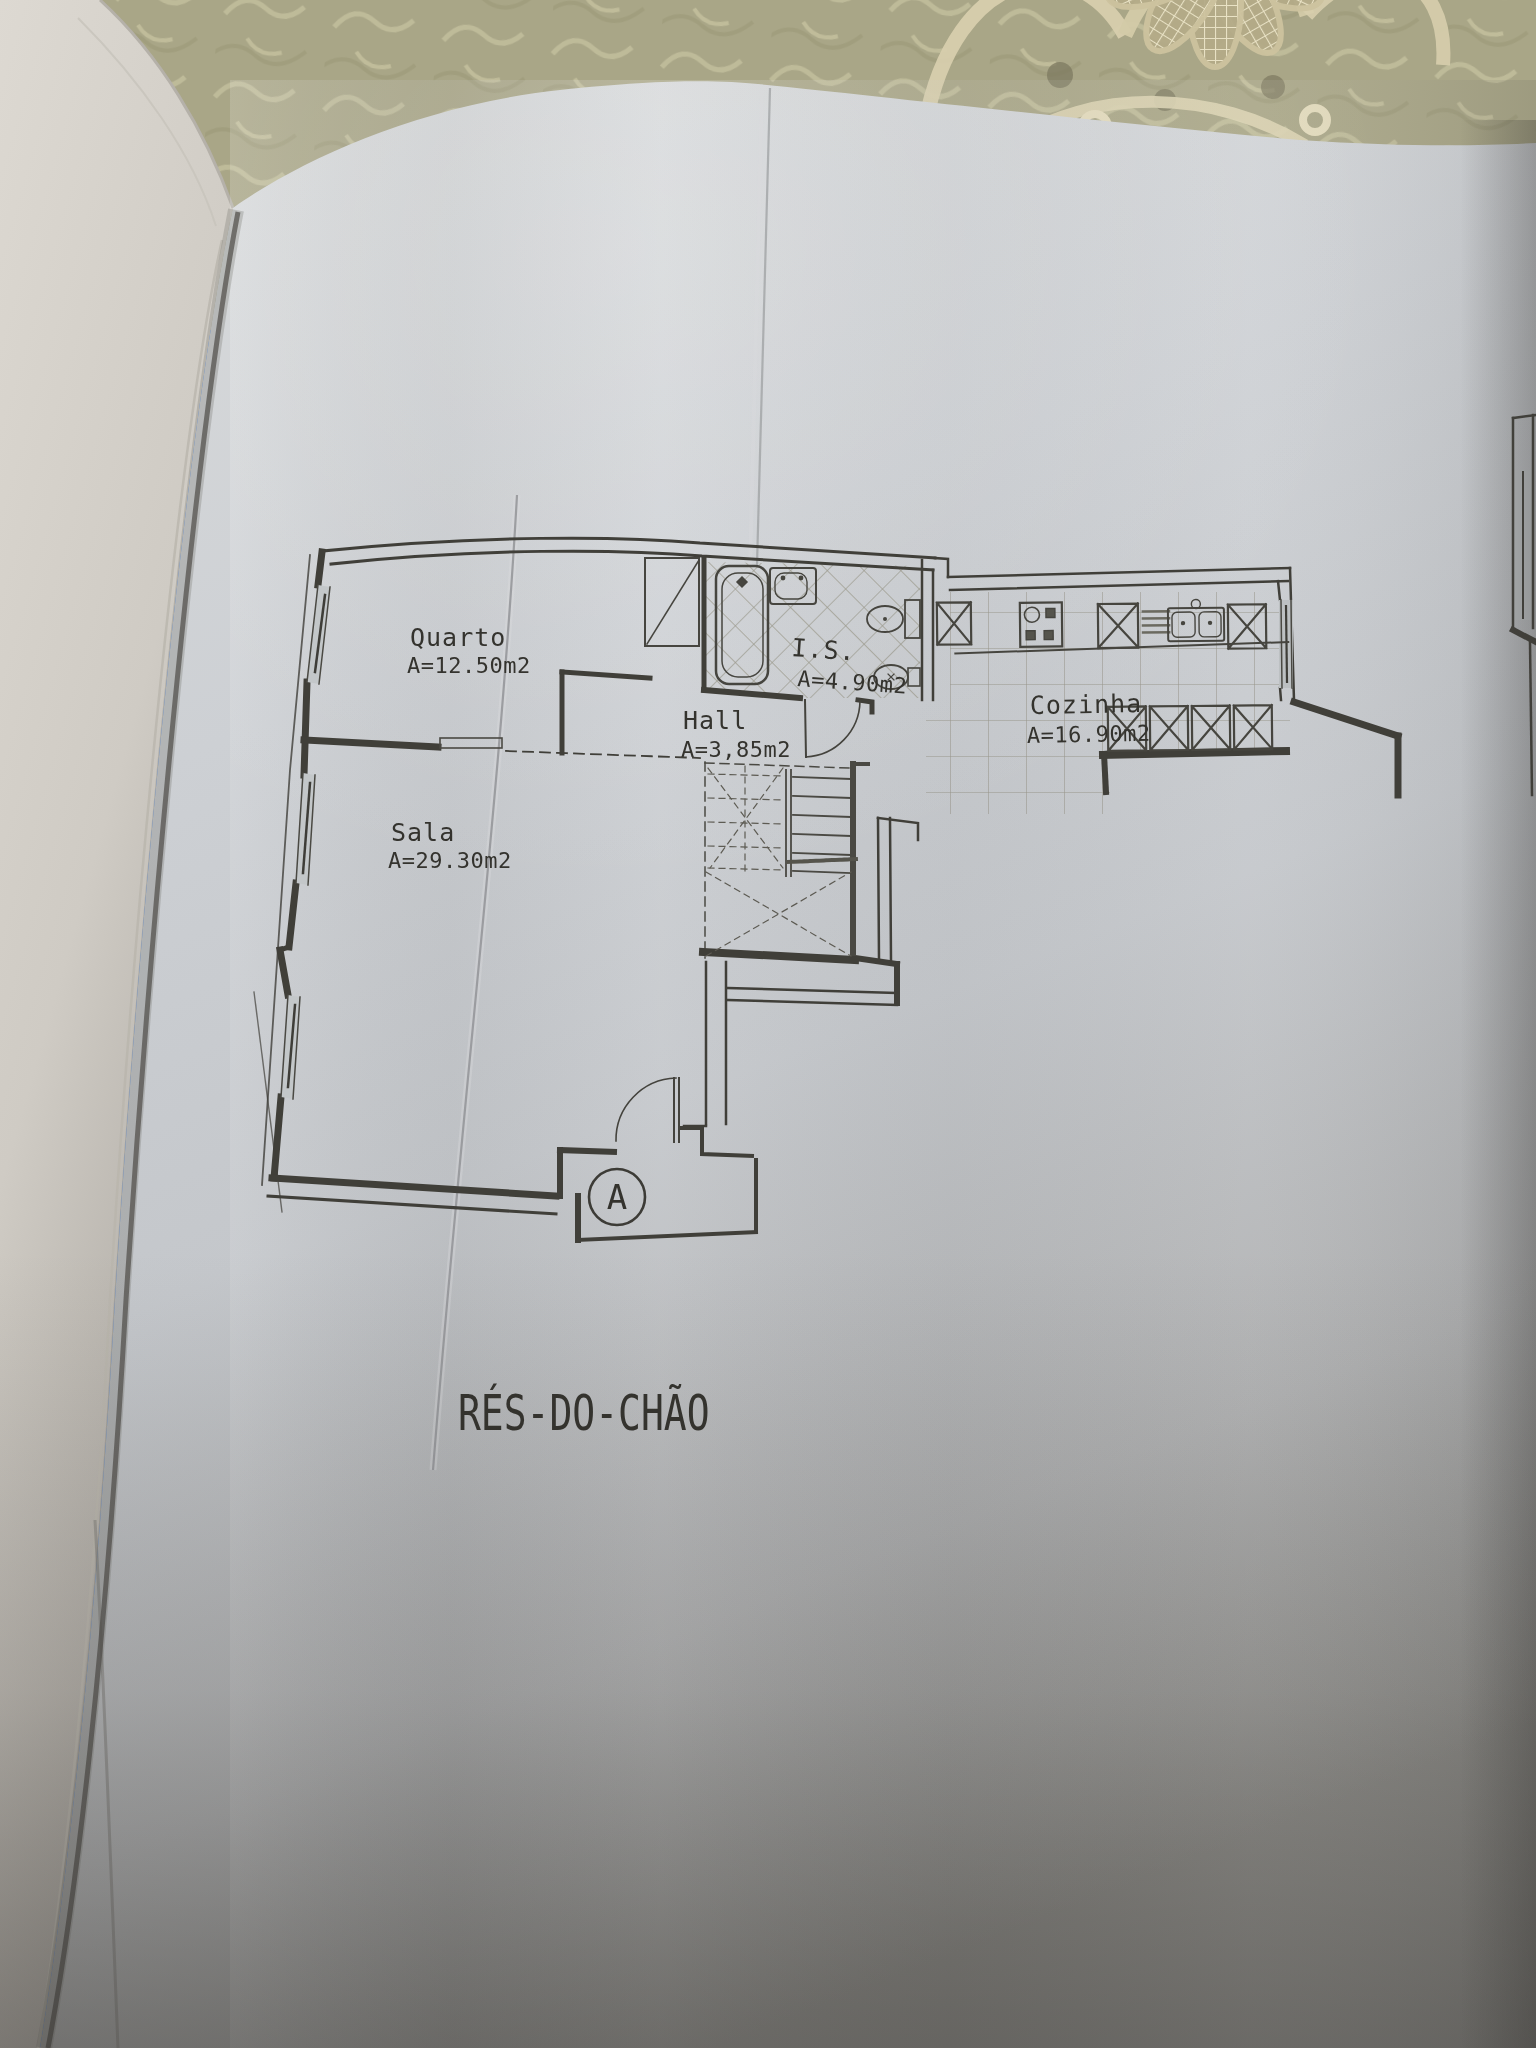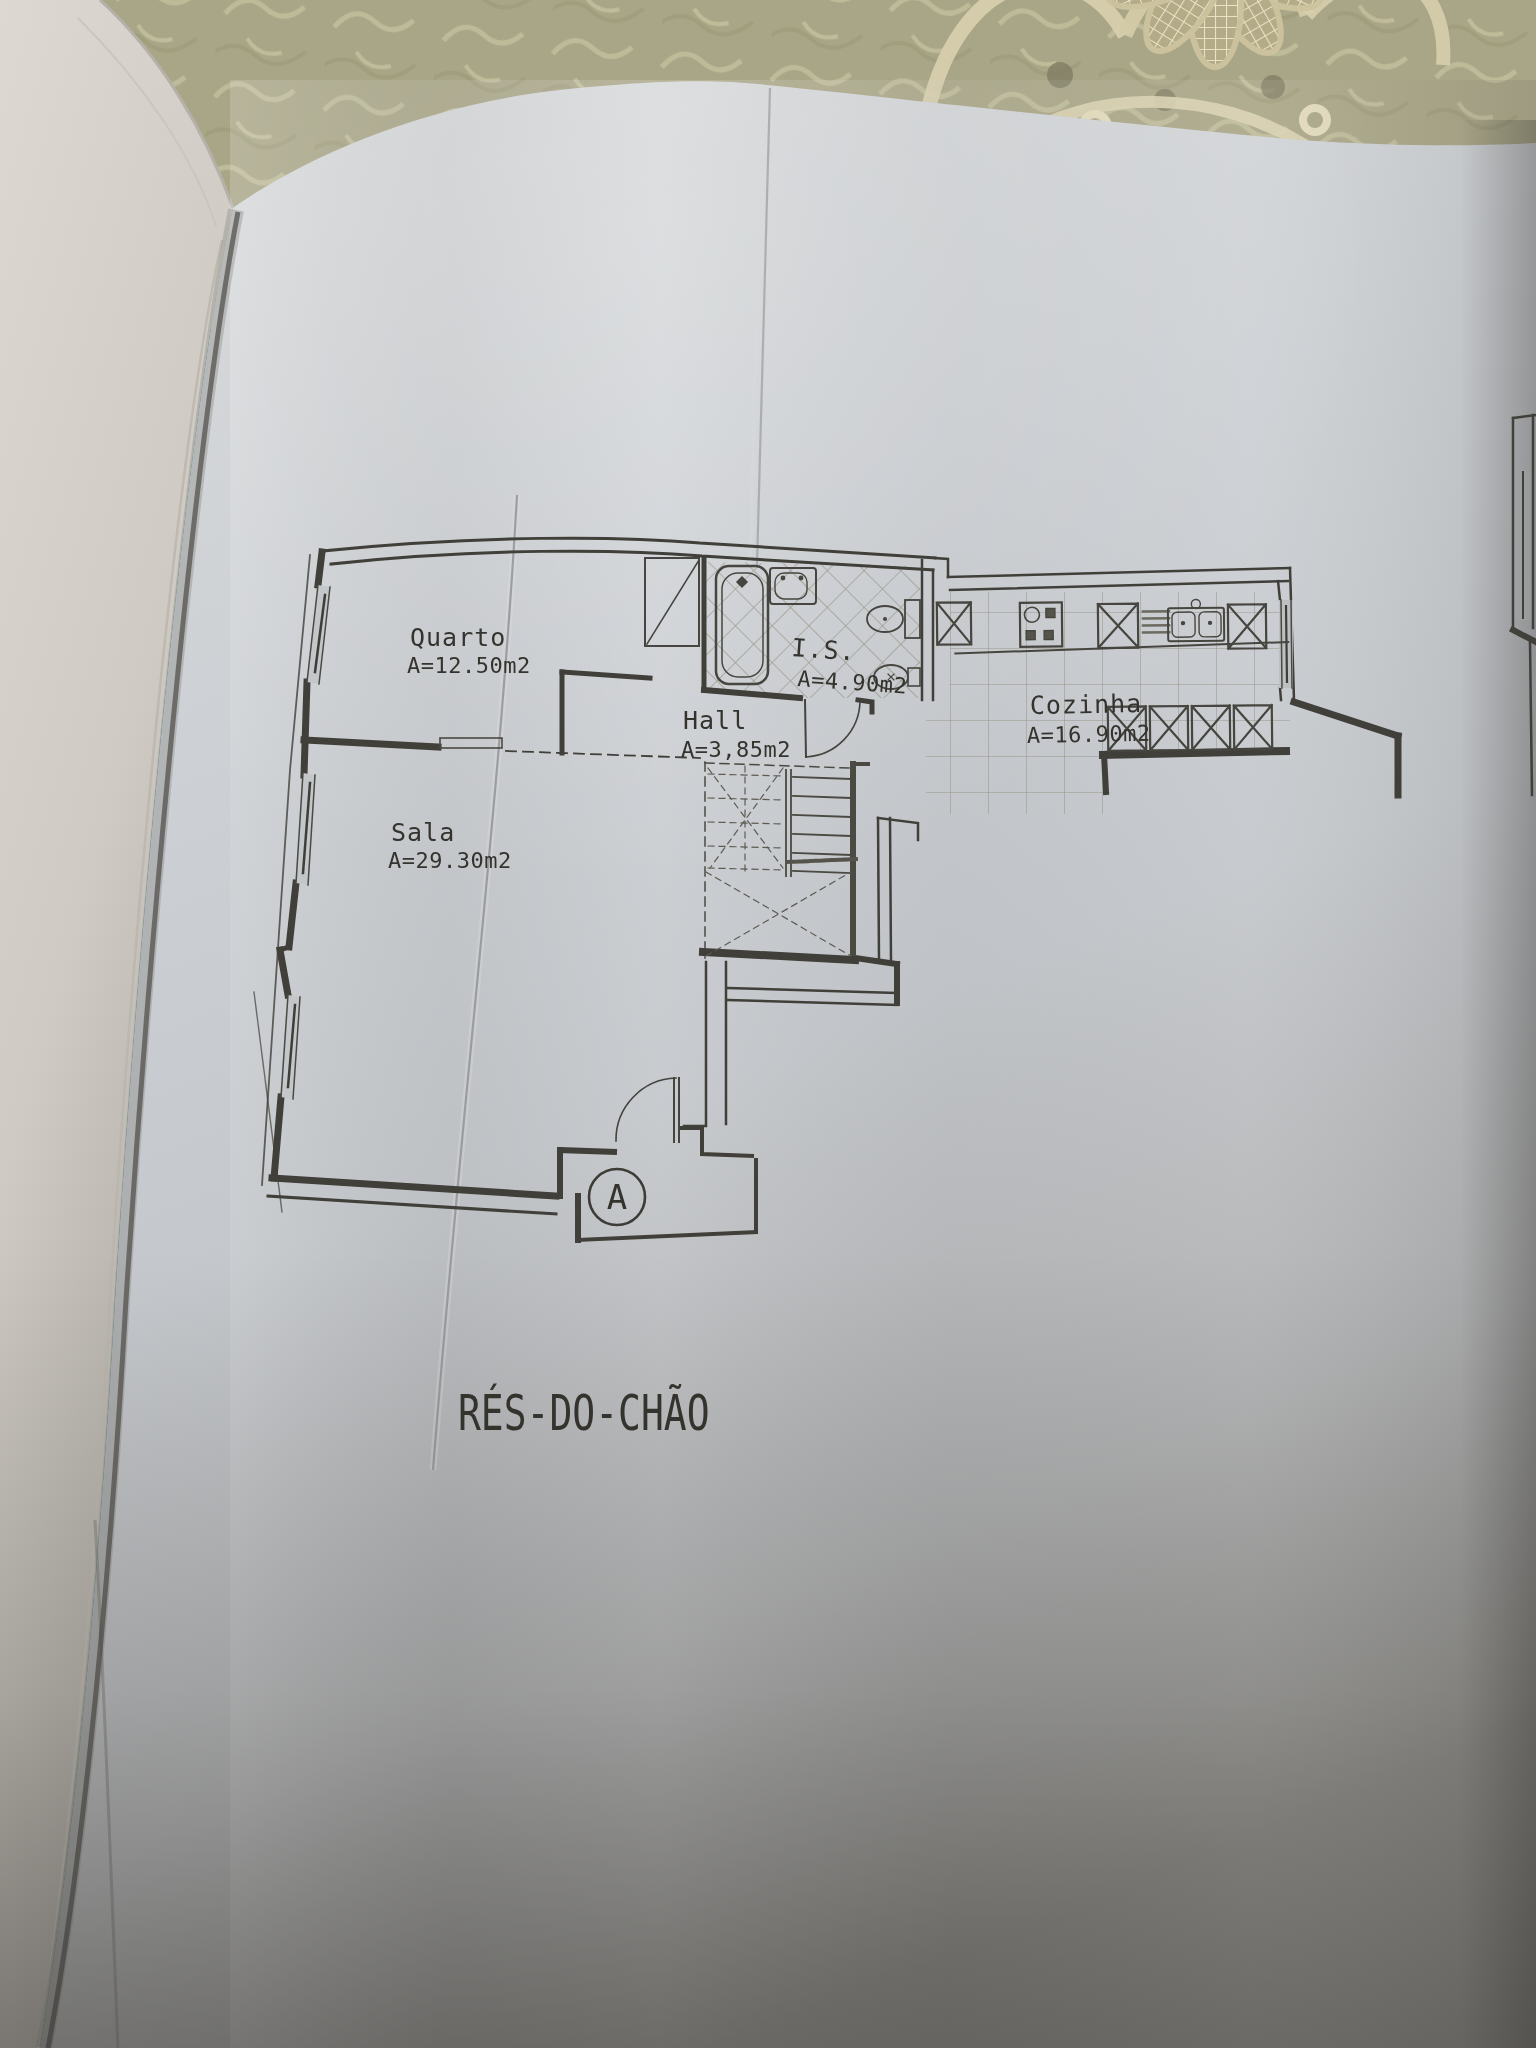--- a/index.html
+++ b/index.html
@@ -1,20 +1,20 @@
 <!DOCTYPE html>
 <html><head>
 <meta charset="utf-8">
 <style>
   html,body{margin:0;padding:0;background:#6f6d66;}
   .scene{
     position:relative;
     width:1536px;height:2048px;
     overflow:hidden;
-    background:#0f766e;
+    background:#3b82f6;
     font-family:"DejaVu Sans Mono","Liberation Mono",monospace;
   }
   .scene svg{position:absolute;left:0;top:0;display:block;}
   text{fill:#34332e;}
   .room-name{font-size:25px;letter-spacing:1px;}
   .room-area{font-size:22px;letter-spacing:0.5px;}
 </style>
 </head>
 <body>
 

